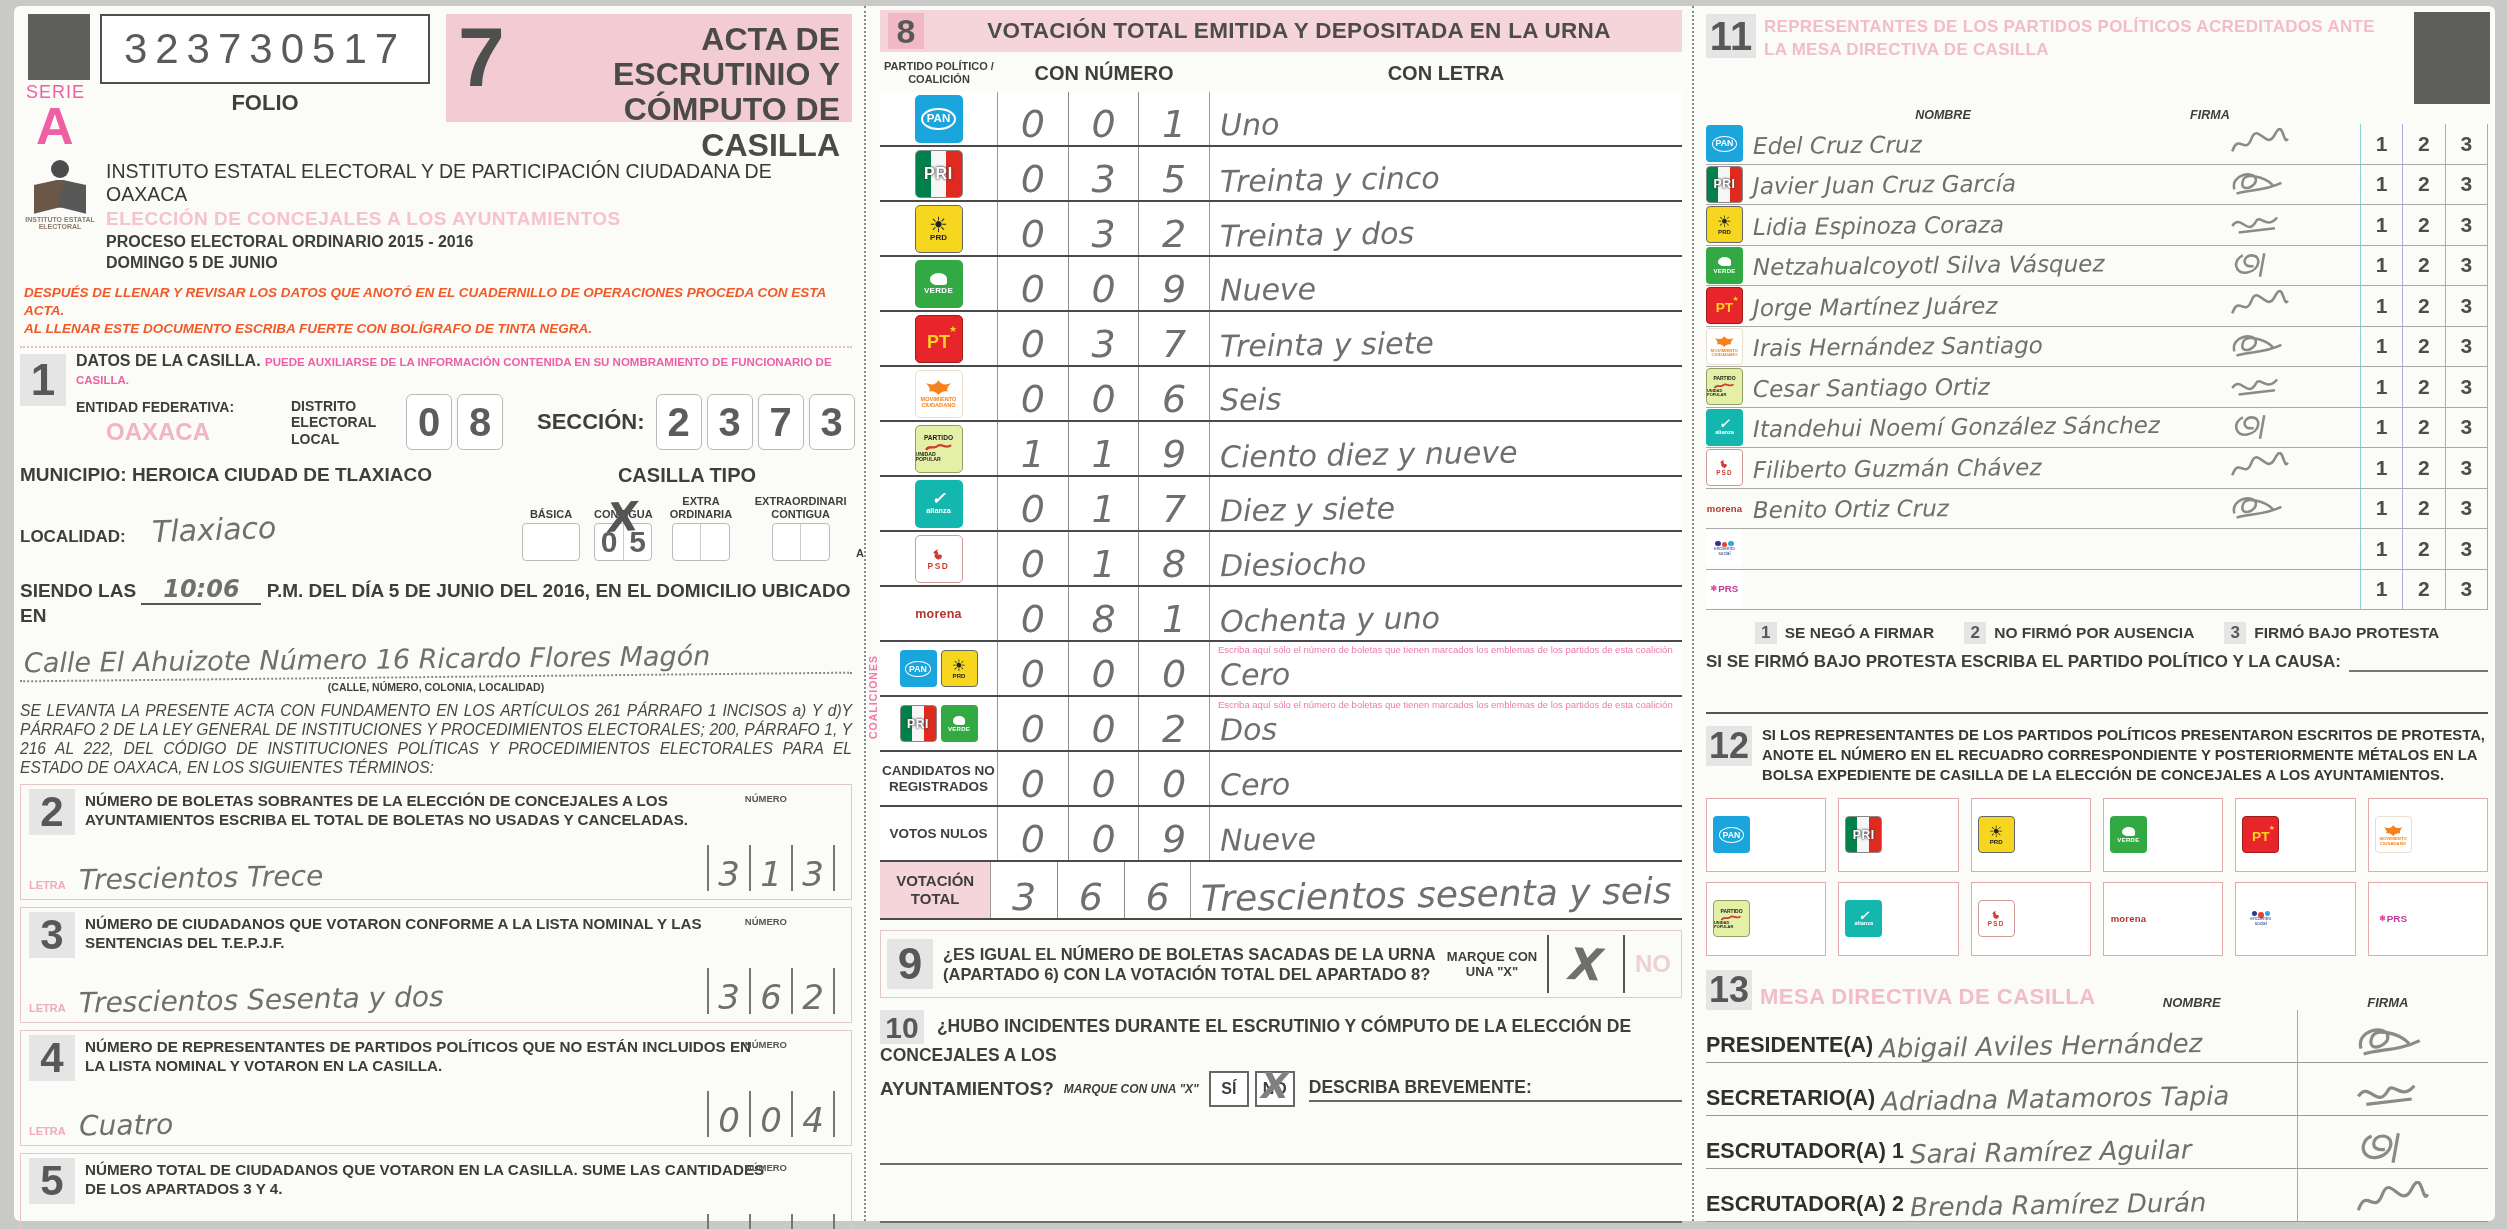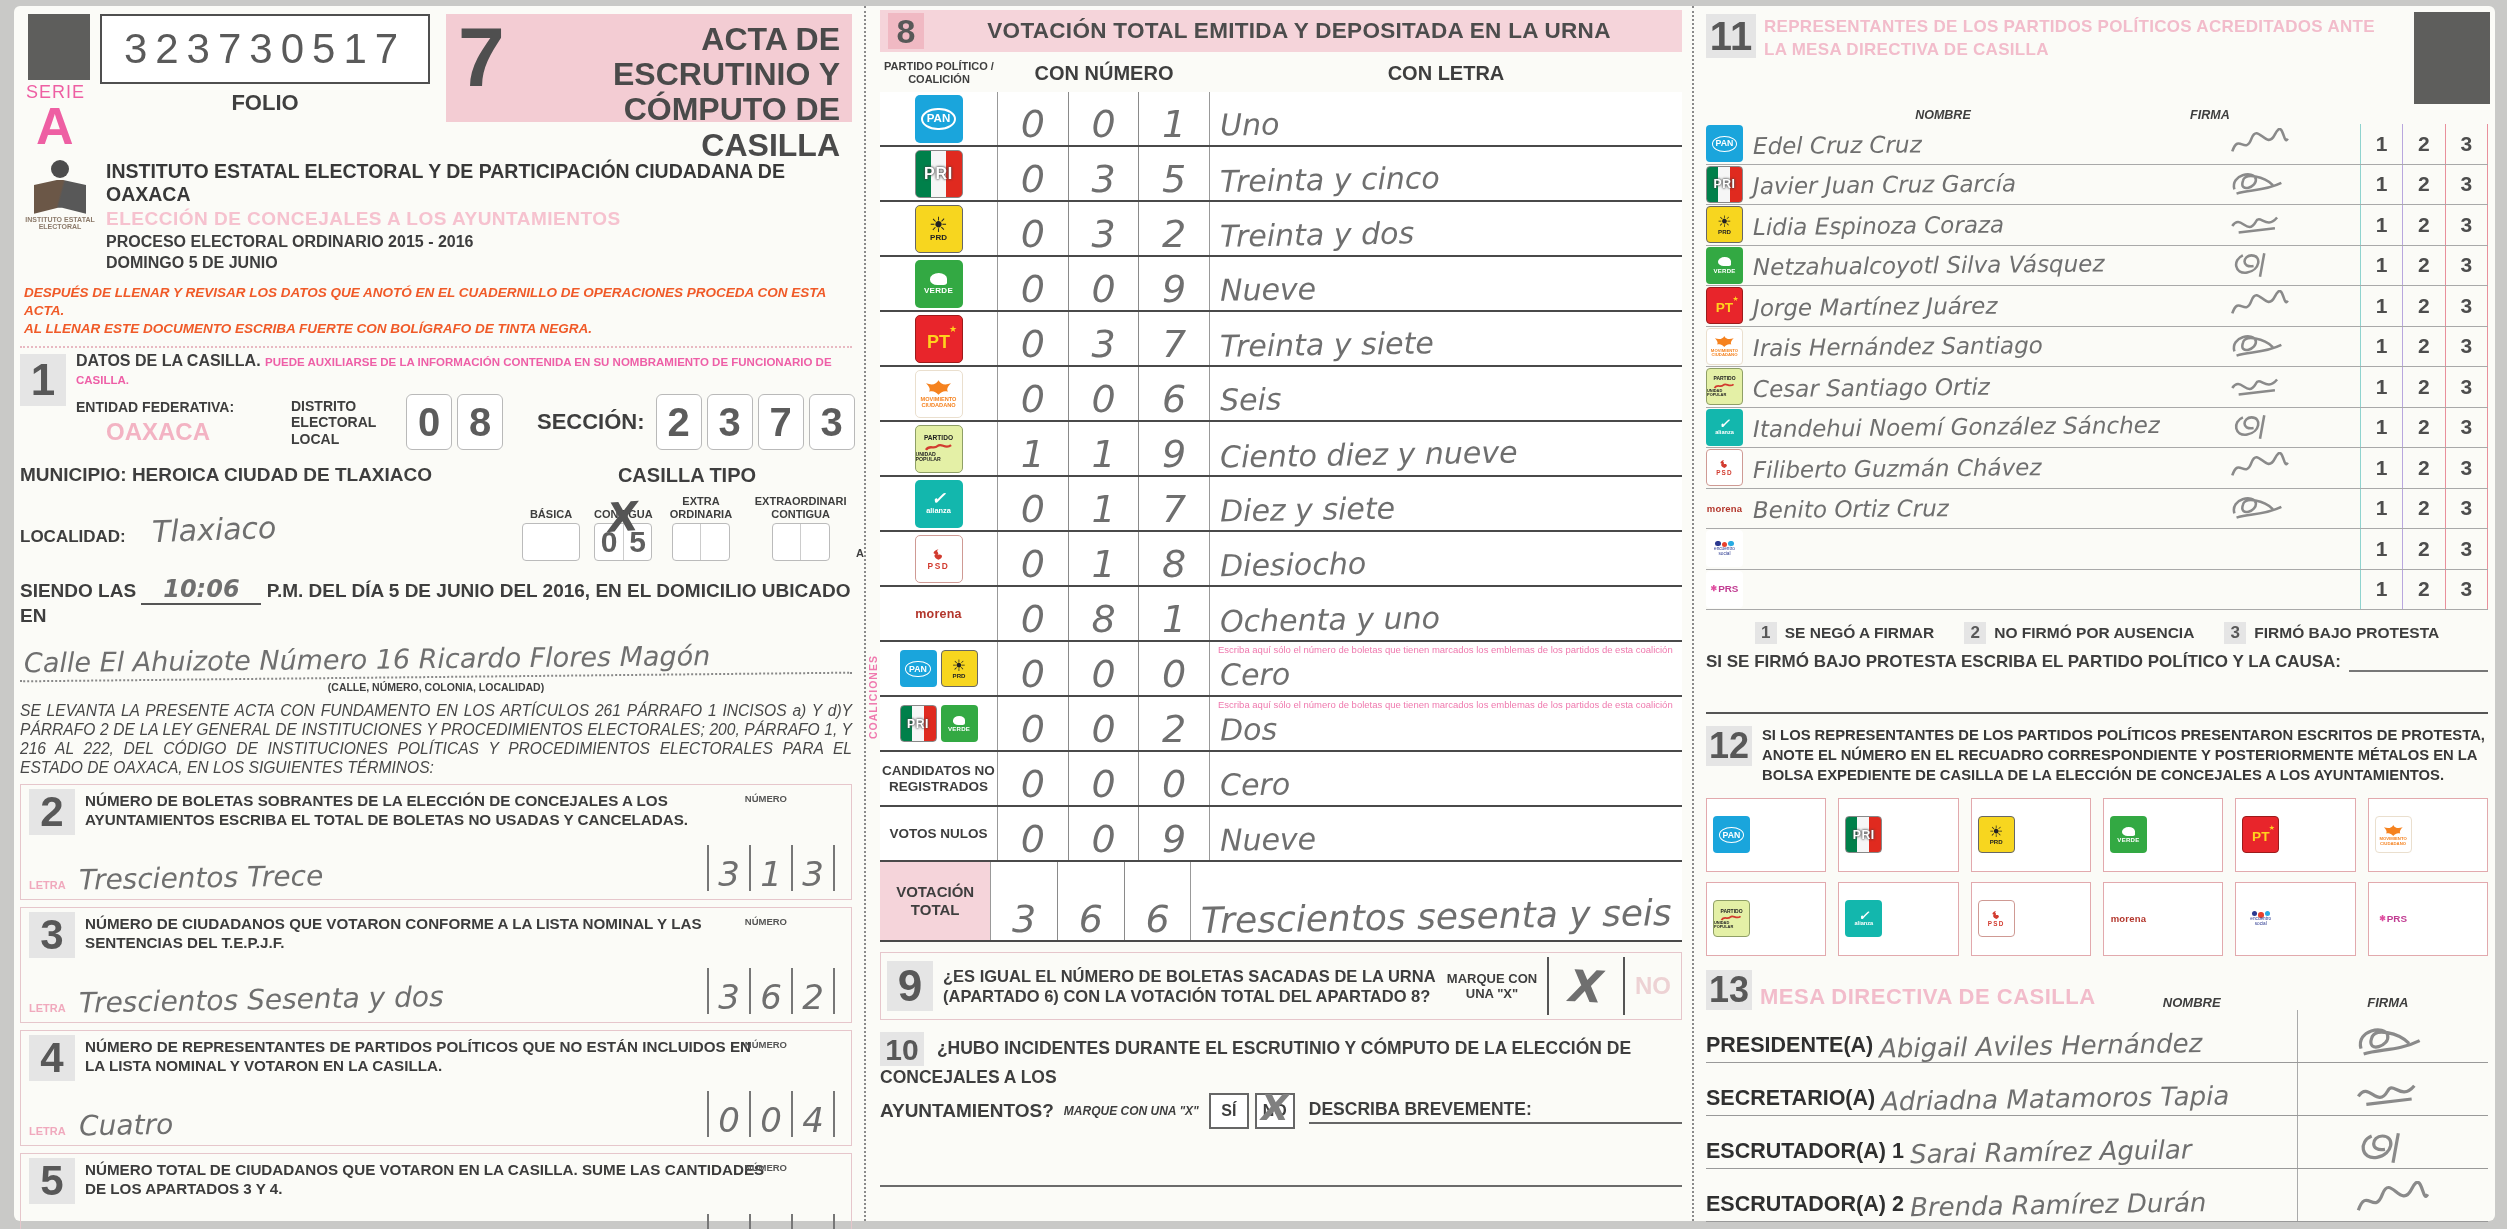--- a/index.html
+++ b/index.html
@@ -24,21 +24,21 @@
   .acta-box{flex:1;margin-left:16px;background:#f3ccd3;display:flex;align-items:flex-start;padding:4px 12px;height:108px;box-sizing:border-box}
   .acta-num{font-size:84px;font-weight:800;color:#4f4f4f;line-height:.95}
   .acta-title{flex:1;text-align:right;font-weight:800;font-size:32px;line-height:1.1;color:#4a4a4a;margin-top:4px}
   
   .inst{display:flex;margin-top:10px}
   .ieepco{width:80px;flex:none;text-align:center}
   .ie-head{width:18px;height:18px;border-radius:50%;background:#4c4c4c;margin:0 auto}
   .ie-book{width:52px;height:34px;margin:2px auto 0;background:linear-gradient(105deg,#6b5747 0 48%,#585858 52% 100%);clip-path:polygon(0 15%,46% 0,54% 0,100% 15%,100% 100%,54% 82%,46% 82%,0 100%)}
   .ie-cap{font-size:7px;color:#8c7a6a;font-weight:bold;line-height:1.1;margin-top:2px}
   .inst-txt{flex:1;padding-left:6px}
-  .inst-name{font-weight:700;font-size:19.5px;color:#383838}
+  .inst-name{font-weight:400;font-size:19.5px;color:#383838}
   .inst-elec{font-weight:800;font-size:19px;color:#f6c2cf;letter-spacing:.5px;margin-top:2px}
   .inst-proc,.inst-day{font-weight:800;font-size:16px;margin-top:3px}
   .orange{color:#f05a28;font-style:italic;font-weight:bold;font-size:13.5px;text-align:left;line-height:1.35;margin:12px 4px 0}
   
   .s1{margin-top:8px;border-top:2px dotted #e8b9c2;padding-top:4px}
   .s1-head{display:flex;align-items:flex-start}
   .chip1{width:46px;height:52px;font-size:44px;margin-top:2px}
   .s1-title{font-weight:800;font-size:16px;margin-left:10px}
   .s1-sub{color:#ee5fa7;font-size:11.5px;font-weight:bold}
   .s1-row{display:flex;align-items:center;margin-top:6px}
@@ -88,21 +88,21 @@
   .r8 .clogo{width:118px;display:flex;align-items:center;justify-content:center;gap:4px;border-right:1px solid #999;box-sizing:border-box}
   .r8 .cnum{width:212px;display:flex;border-right:1px solid #999;box-sizing:border-box}
   .ncell{flex:1;border-right:1.5px solid #8a8a8a;display:flex;align-items:flex-end;justify-content:center;font-size:38px;line-height:1;padding-bottom:2px}
   .ncell:last-child{border-right:none}
   .r8 .cletra{flex:1;position:relative;display:flex;align-items:flex-end;padding:0 10px 3px}
   .lword{font-size:30px;transform:rotate(-1deg);white-space:nowrap}
   .coalnote{position:absolute;top:2px;left:8px;right:4px;font-size:9.5px;color:#ef79ae;white-space:nowrap;overflow:hidden}
   .coalwrap{position:relative}
   .coal-lbl{position:absolute;left:-13px;top:50%;transform:translateY(-50%) rotate(180deg);writing-mode:vertical-rl;font-size:10.5px;font-weight:800;color:#ef79ae;letter-spacing:1px}
   .r8 .clabel{width:118px;display:flex;align-items:center;justify-content:center;text-align:center;font-weight:800;font-size:13.5px;line-height:1.2;border-right:1px solid #999;box-sizing:border-box}
-  .r8.total{height:80px}
+  .r8.total{height:58px}
   .r8.total .clabel{background:#f5d4da;font-size:15px}
   .r8.total .lword{font-size:36px}
   
   .s9{border:1px solid #e6c6cb;display:flex;align-items:center;margin-top:10px;padding:4px 0 4px 6px}
   .chip9{width:46px;height:50px;font-size:44px;margin-right:10px}
   .s10{margin-top:12px}
   .s10-head{font-weight:800;font-size:17.5px;line-height:1.3}
   .chip10{width:44px;height:34px;font-size:30px;margin-right:8px;vertical-align:-6px}
   .s10-mid{display:flex;align-items:center;margin-top:4px}
   .s10-ayt{font-weight:800;font-size:19px;margin-right:10px}

